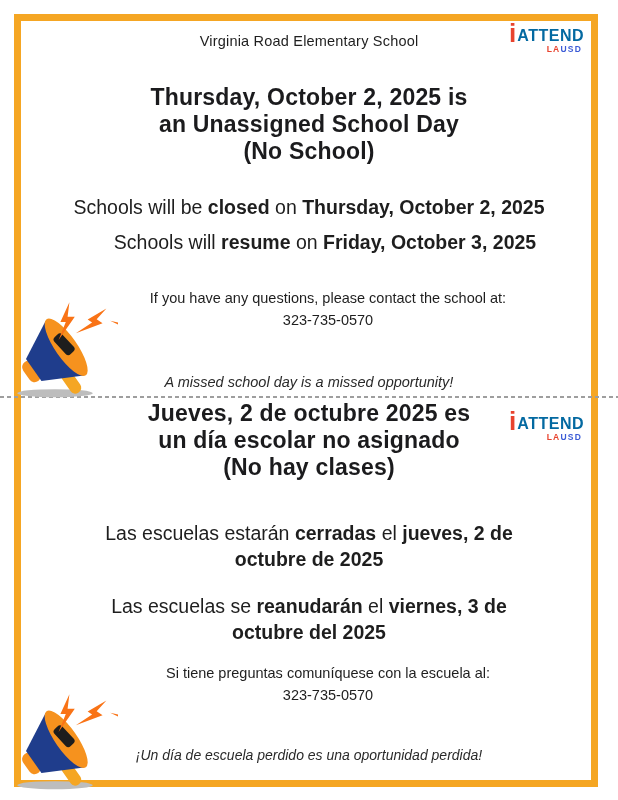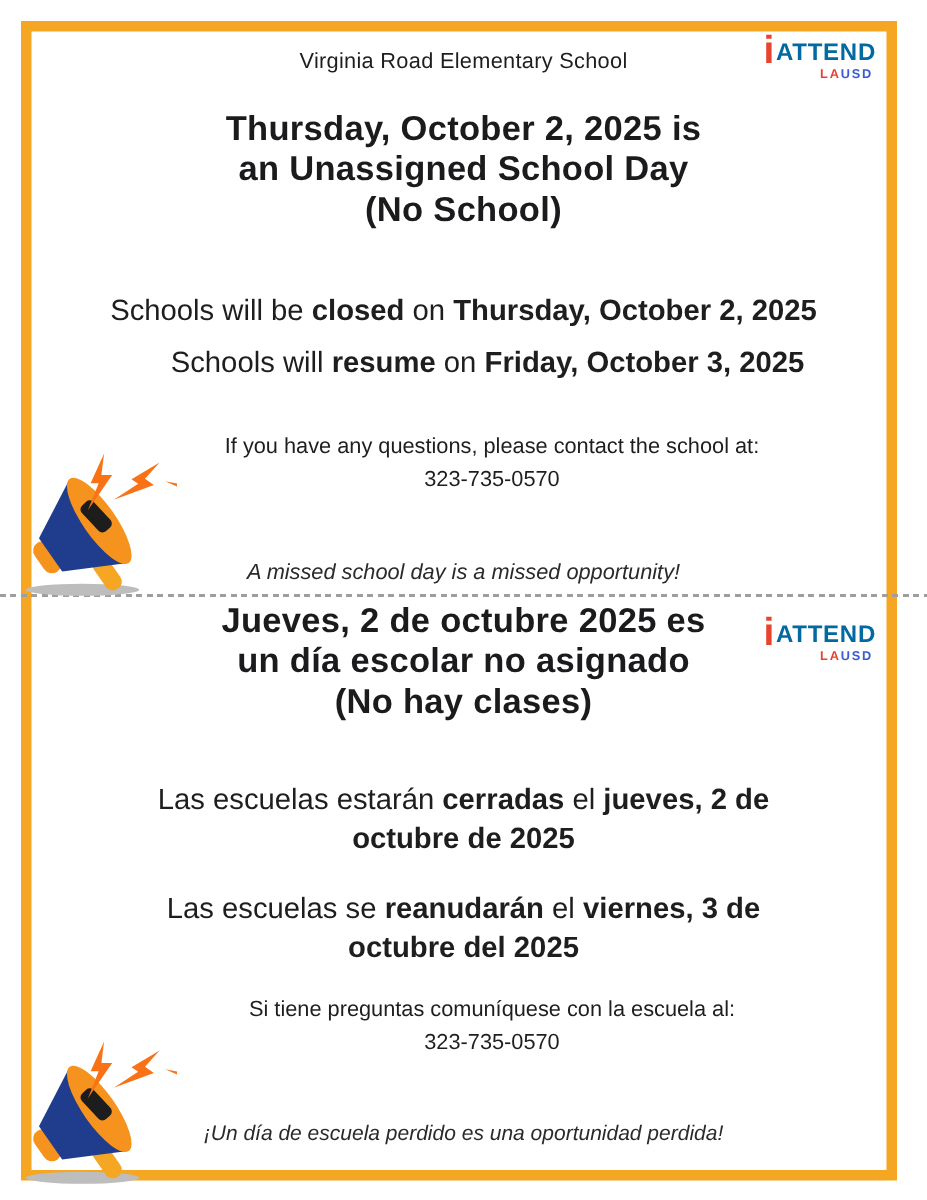--- a/index.html
+++ b/index.html
@@ -14,21 +14,21 @@
   .frame{
     position:absolute;
     left:14px;top:14px;
     width:570px;height:759px;
     border:7px solid #F5A623;
     pointer-events:none;
   }
   .abs{position:absolute;left:0;width:100%;text-align:center;}
   .school-name{top:33px;font-size:14.5px;letter-spacing:.2px;}
   .title{font-size:23px;font-weight:700;line-height:27px;color:#1b1b1d;letter-spacing:.2px;}
-  .en-title{top:72px;}
+  .en-title{top:84px;}
   .es-title{top:400px;}
   .bodyline{font-size:19.5px;line-height:26px;}
   .bodyline b{font-weight:700;}
   .en-closed{top:194px;}
   .en-resume{top:229px;padding-left:16px;}
   .es-closed{top:520px;}
   .es-resume{top:593px;}
   .narrow{left:79px;width:460px;}
   .smalltext{font-size:14.5px;padding-left:19px;}
   .en-contact{top:290px;}

